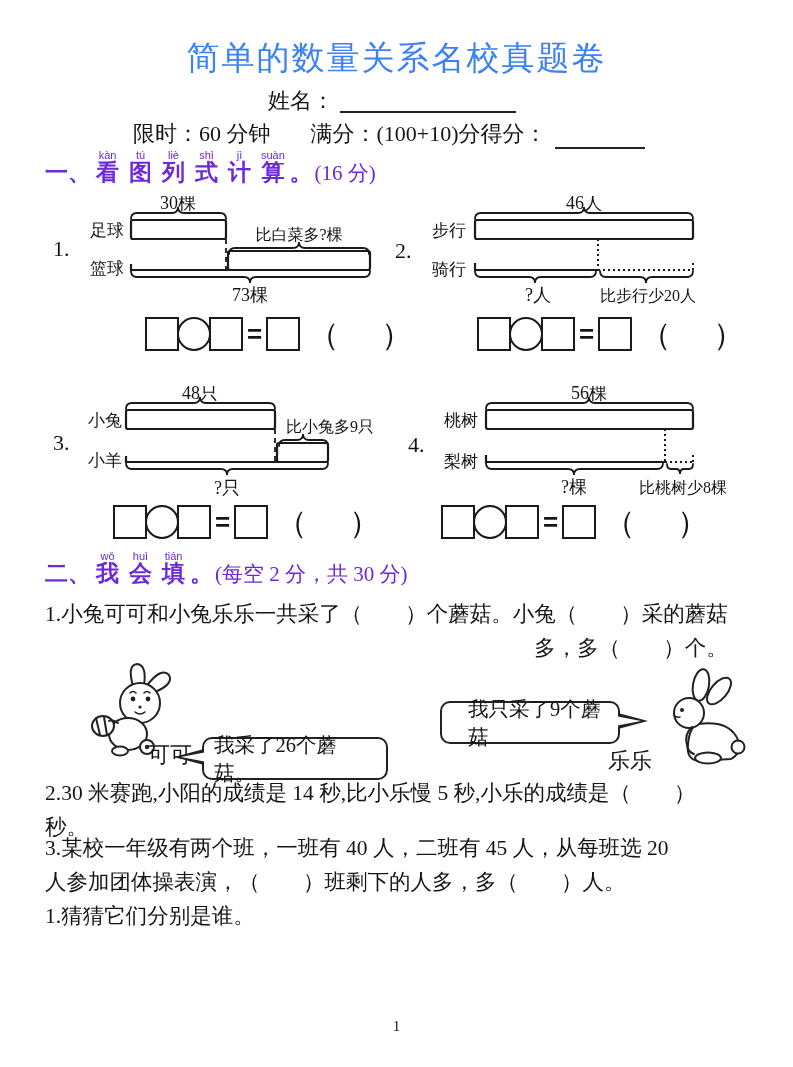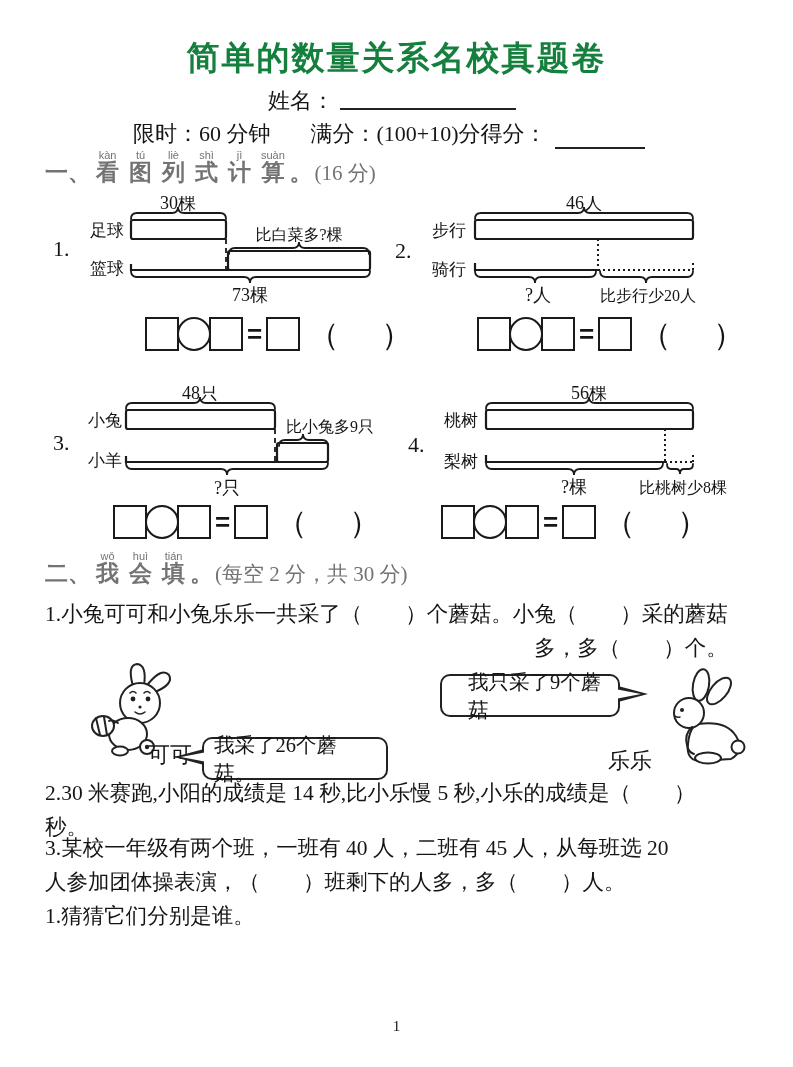--- a/index.html
+++ b/index.html
@@ -4,32 +4,32 @@
 <style>
   * { box-sizing: border-box; }
   html,body { margin:0; padding:0; background:#fff; }
   .page {
     position:relative; width:793px; height:1067px; background:#fff;
     font-family:"Liberation Serif", serif; color:#151515; overflow:hidden;
   }
   
   .title {
     position:absolute; left:0; top:36px; width:100%; text-align:center;
-    font-family:"Liberation Sans", sans-serif; font-weight:700;
-    font-size:33px; letter-spacing:2px; color:#15803d;
-  }
-  .name-line { position:absolute; left:268px; top:86px; font-size:22px; display:flex; align-items:flex-start; }
+    font-family:"Liberation Sans", sans-serif; font-weight:400;
+    font-size:33px; letter-spacing:2px; color:#3b82f6;
+  }
+  .name-line { position:absolute; left:268px; top:86px; font-size:22px; display:flex; align-items:center; }
   .uline-name { display:inline-block; width:176px; border-bottom:2px solid #222; height:24px; margin-left:6px; }
   .limit-line { position:absolute; left:133px; top:119px; font-size:22px; display:flex; align-items:flex-end; }
   .limit-gap { display:inline-block; width:40px; }
   .uline-score { display:inline-block; width:90px; border-bottom:2px solid #222; height:24px; margin-left:8px; }
   
   .sec-head {
     position:absolute; left:45px; font-family:"Liberation Sans", sans-serif;
-    font-weight:700; font-size:23px; color:#737373; line-height:1.15; white-space:nowrap;
+    font-weight:700; font-size:23px; color:#6d28d9; line-height:1.15; white-space:nowrap;
   }
   .sec-head ruby { margin:0 5px; ruby-align:center; }
   .sec-head rt { font-family:"Liberation Sans", sans-serif; font-weight:400; font-size:11px; letter-spacing:0; }
   .sec-points { font-family:"Liberation Serif", serif; font-weight:400; font-size:21px; margin-left:2px; }
   .sec1-head { top:150px; }
   .sec2-head { top:551px; }
   
   .problem { position:absolute; }
   .prob-num { position:absolute; font-size:22px; }
   .diagram { position:absolute; }
@@ -229,21 +229,21 @@
       <circle cx="62" cy="44" r="1.6"></circle>
         <circle cx="69" cy="84" r="2.2"></circle>
     </g>
     <path d="M52,30 Q55,27 58,30 M66,30 Q69,27 72,30 M57,49 Q62,53 67,49" stroke="#222" stroke-width="1.6" fill="none" stroke-linecap="round"></path>
   </svg>
   <span class="rabbit-name" style="left:148px;top:740px;">可可</span>
   <div class="bubble bubble-left" style="left:202px;top:701px;width:186px;margin-top:36px;">
     <span>我采了26个蘑菇。</span>
   </div>
 
-  <div class="bubble bubble-right" style="left:440px;top:674px;width:180px;padding-left:26px;">
+  <div class="bubble bubble-right" style="left:440px;top:701px;width:180px;padding-left:26px;">
     <span>我只采了9个蘑菇</span>
   </div>
   <svg class="rabbit" style="left:648px;top:666px;" width="115" height="100" viewBox="0 0 115 100">
     <g stroke="#222" stroke-width="2" fill="#fff" stroke-linecap="round" stroke-linejoin="round">
       <ellipse cx="53" cy="19" rx="8" ry="16" transform="rotate(10 53 19)"></ellipse>
       <ellipse cx="71" cy="25" rx="8" ry="16" transform="rotate(40 71 25)"></ellipse>
       <path d="M50,58 Q78,54 88,70 Q97,85 83,93 L50,95 Q38,93 40,78 Q41,66 46,60"></path>
       <circle cx="41" cy="47" r="15"></circle>
       <path d="M44,61 Q36,68 39,79 Q40,86 46,88" fill="none"></path>
       <ellipse cx="60" cy="92" rx="13" ry="5.5"></ellipse>

